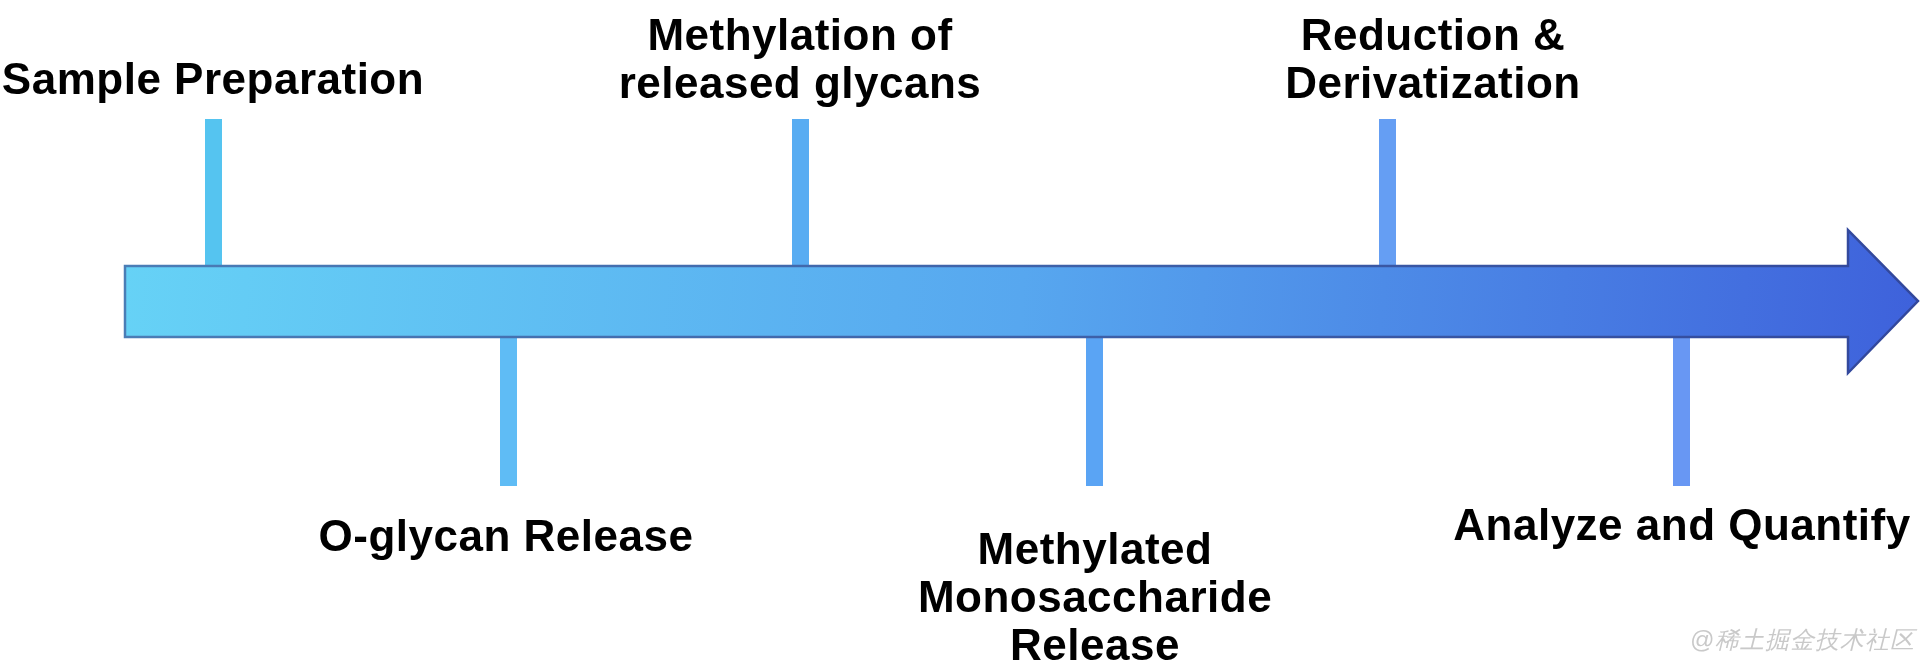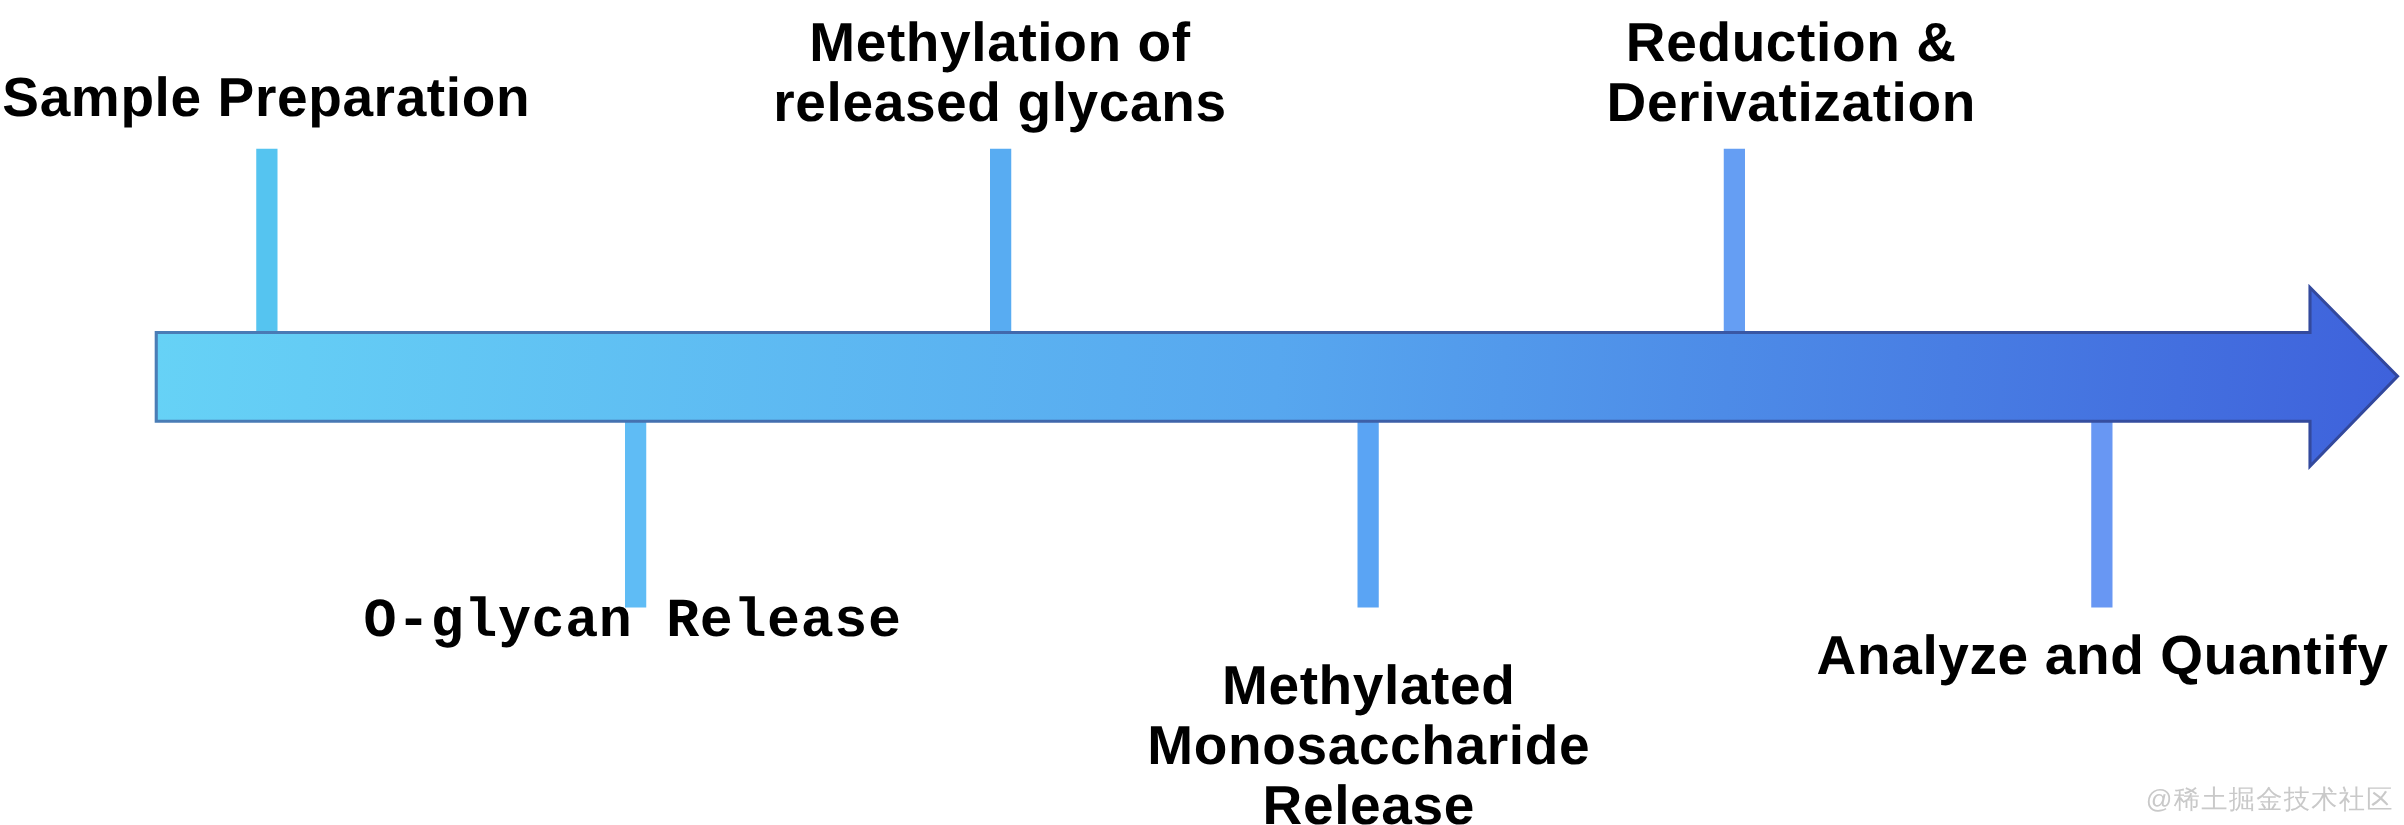--- a/index.html
+++ b/index.html
@@ -37,41 +37,42 @@
   
   .tick-1 { left: 205px;  }
   .tick-2 { left: 500px;  }
   .tick-3 { left: 792px;  }
   .tick-4 { left: 1086px; }
   .tick-5 { left: 1379px; }
   .tick-6 { left: 1673px; }
 
   
   .label-1 { left: -67px;  top: 55px;  }
-  .label-2 { left: 226px;  top: 474px; font-family: Liberation Mono, monospace; }
+  .label-2 { left: 226px;  top: 512px; }
   .label-3 { left: 520px;  top: 11px;  }
   .label-4 { left: 815px;  top: 501px; margin-top: 24px; }
   .label-5 { left: 1153px; top: 11px;  }
   .label-6 { left: 1402px; top: 501px; }
 
   .arrow-svg {
     position: absolute;
     left: 0;
     top: 0;
     width: 1923px;
     height: 660px;
   }
   .watermark {
     position: absolute;
     right: 8px;
     top: 628px;
-    font-size: 21px;
+    font-size: 24px;
     line-height: 24px;
     color: #c9c9c9;
     letter-spacing: 1px;
+    font-style: italic;
   }
 </style>
 </head>
 <body>
 
 <div class="stage">
 
   <div class="tick top tick-1" style="background-color: rgb(85, 196, 240);"></div>
   <div class="tick bottom tick-2" style="background-color: rgb(95, 188, 245);"></div>
   <div class="tick top tick-3" style="background-color: rgb(88, 172, 242);"></div>

